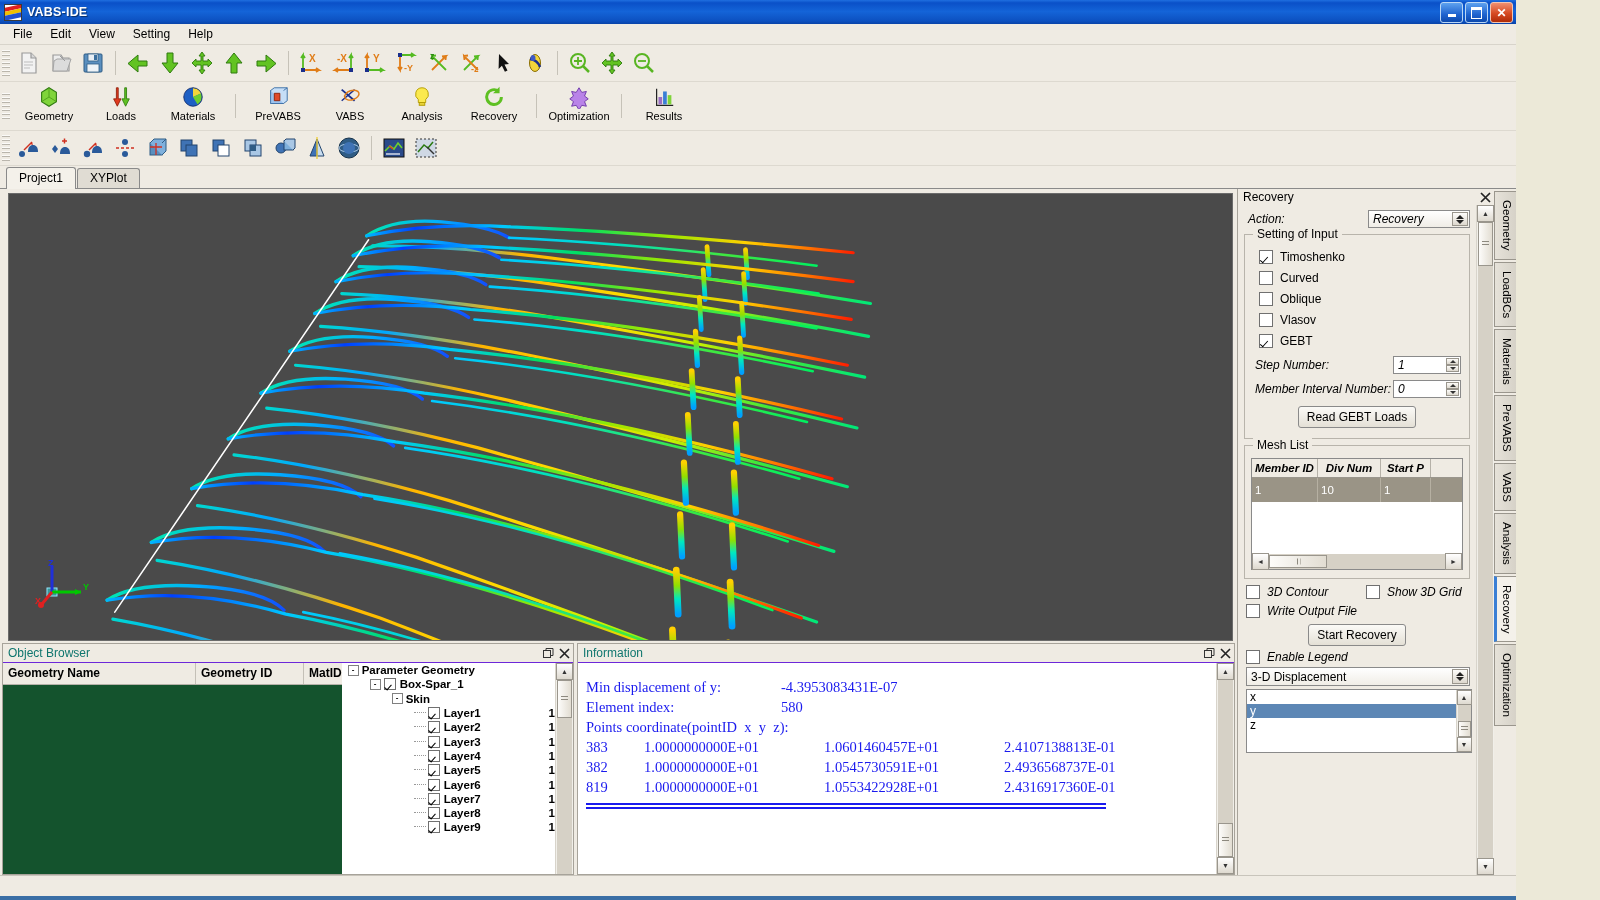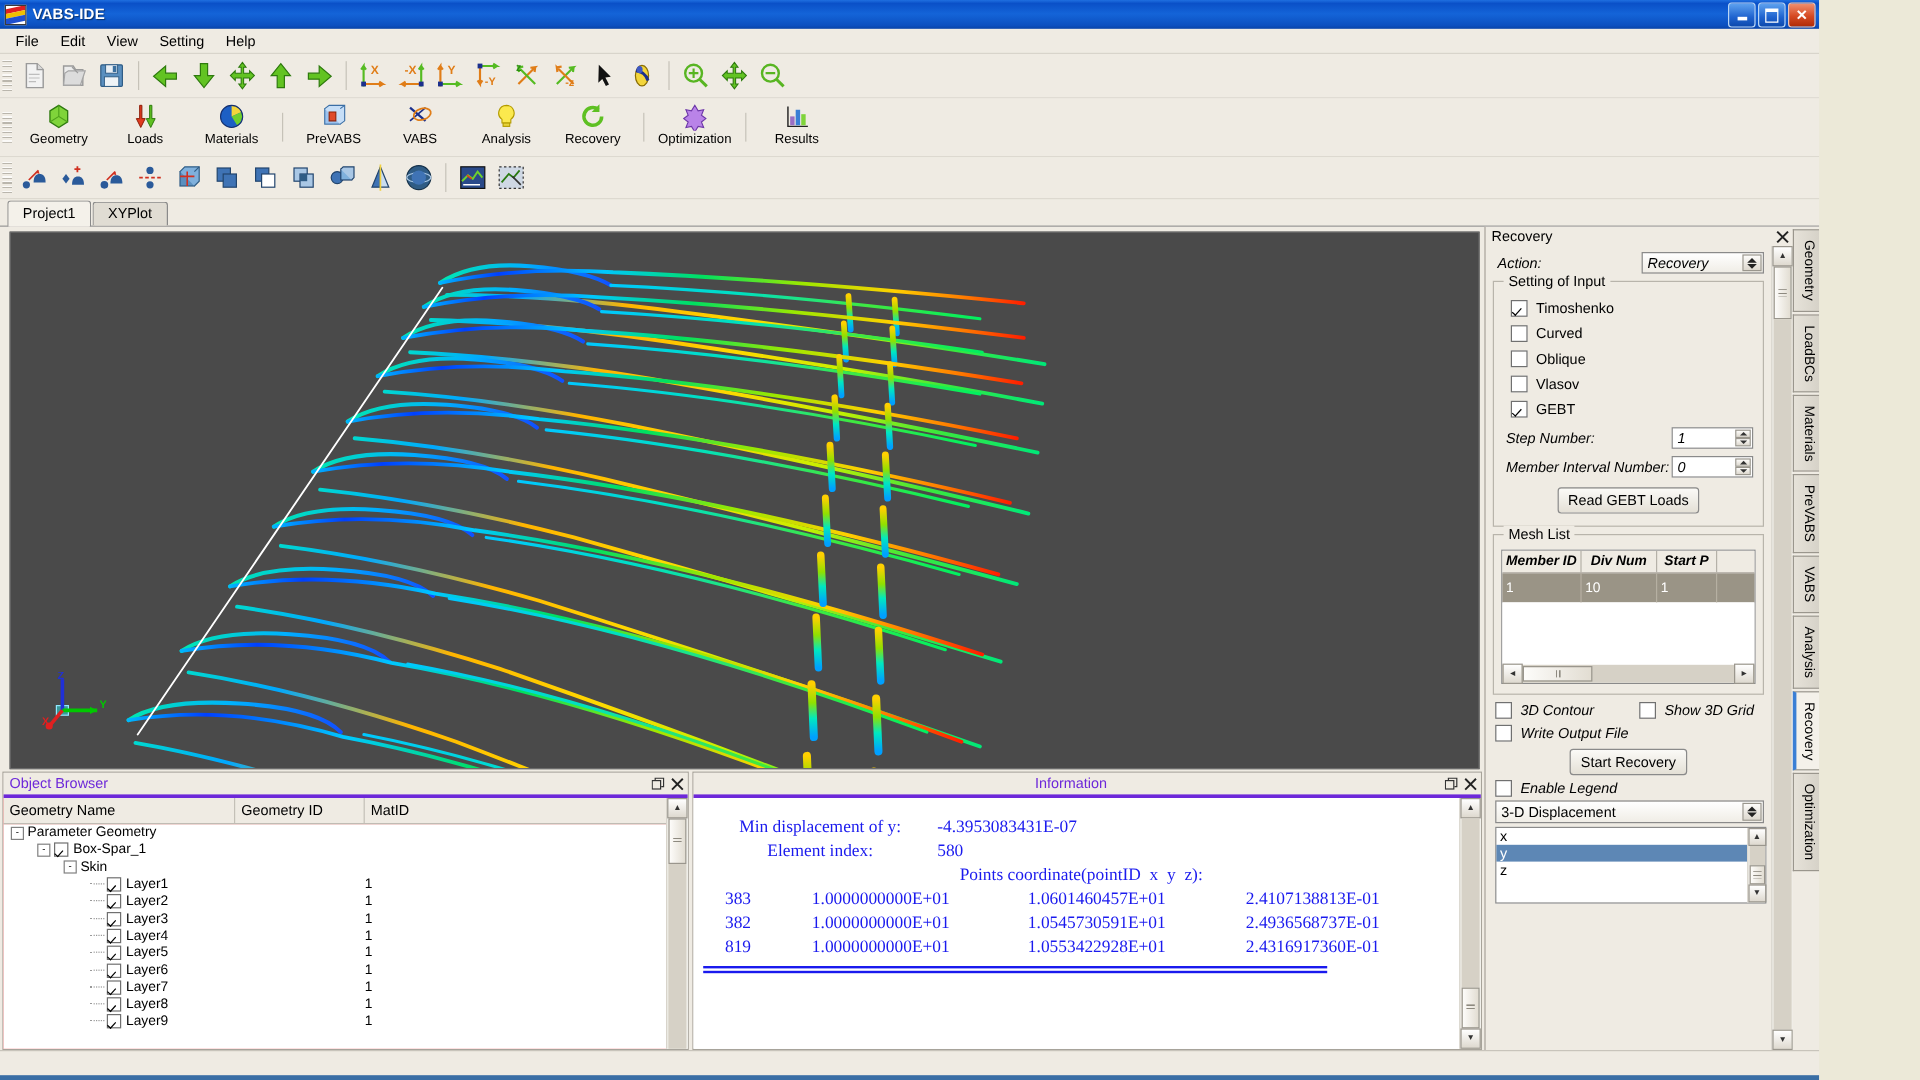--- a/index.html
+++ b/index.html
@@ -69,30 +69,30 @@
   
   .bodyrow{flex:1 1 auto;display:flex;min-height:0;background:#efebe3;}
   .leftcol{flex:1 1 auto;display:flex;flex-direction:column;min-width:0;}
   .viewport-wrap{flex:0 0 452px;padding:4px 6px 2px 8px;box-sizing:border-box;}
   .viewport{width:100%;height:100%;background:#4a4a4a;border:1px solid #6b6b6b;position:relative;overflow:hidden;}
 
   
   .dockrow{flex:1 1 auto;display:flex;min-height:0;padding:2px 2px 0 2px;box-sizing:border-box;gap:3px;}
   .dock{display:flex;flex-direction:column;background:#efebe3;border:1px solid #a7a39a;min-width:0;}
   .dock-ob{flex:0 0 570px;}
-  .dock-info{flex:1 1 auto;text-align:center;}
+  .dock-info{flex:1 1 auto;}
   .dock-title{height:18px;flex:0 0 18px;display:flex;align-items:center;
-    background:#efebe3;font-size:12px;padding-left:5px;color:#6d28d9;border-bottom:3px solid #6d28d9;}
+    background:#efebe3;font-size:12px;padding-left:5px;color:#0f766e;border-bottom:1px solid #6d28d9;}
   .dock-title .t{flex:1 1 auto;}
   .dock-btn{width:14px;height:14px;display:flex;align-items:center;justify-content:center;
     font-size:11px;color:#333;margin-right:2px;}
   .dock-body{flex:1 1 auto;display:flex;min-height:0;background:#fff;}
 
   
-  .ob-main{flex:1 1 auto;display:flex;flex-direction:column;min-width:0;background:#ef4444;}
+  .ob-main{flex:1 1 auto;display:flex;flex-direction:row;min-width:0;background:#14532d;font-weight:bold;}
   .ob-head{display:flex;height:21px;flex:0 0 21px;background:#efebe3;border-bottom:1px solid #b5b1a8;}
   .ob-head div{font-size:12px;line-height:21px;padding-left:5px;border-right:1px solid #c4c0b7;
     box-sizing:border-box;color:#000;}
   .oh1{width:193px;} .oh2{width:108px;} .oh3{flex:1 1 auto;border-right:none !important;}
   .ob-rows{flex:1 1 auto;overflow:hidden;background:#fff;position:relative;}
   .ob-row{height:14.3px;display:flex;align-items:center;font-size:11.5px;color:#000;white-space:nowrap;}
   .ob-row .nm{display:flex;align-items:center;width:193px;box-sizing:border-box;}
   .ob-row .gid{width:108px;}
   .ob-row .mid{flex:1 1 auto;}
   .exp{width:9px;height:9px;border:1px solid #808080;background:#fff;font-size:8px;line-height:7px;

